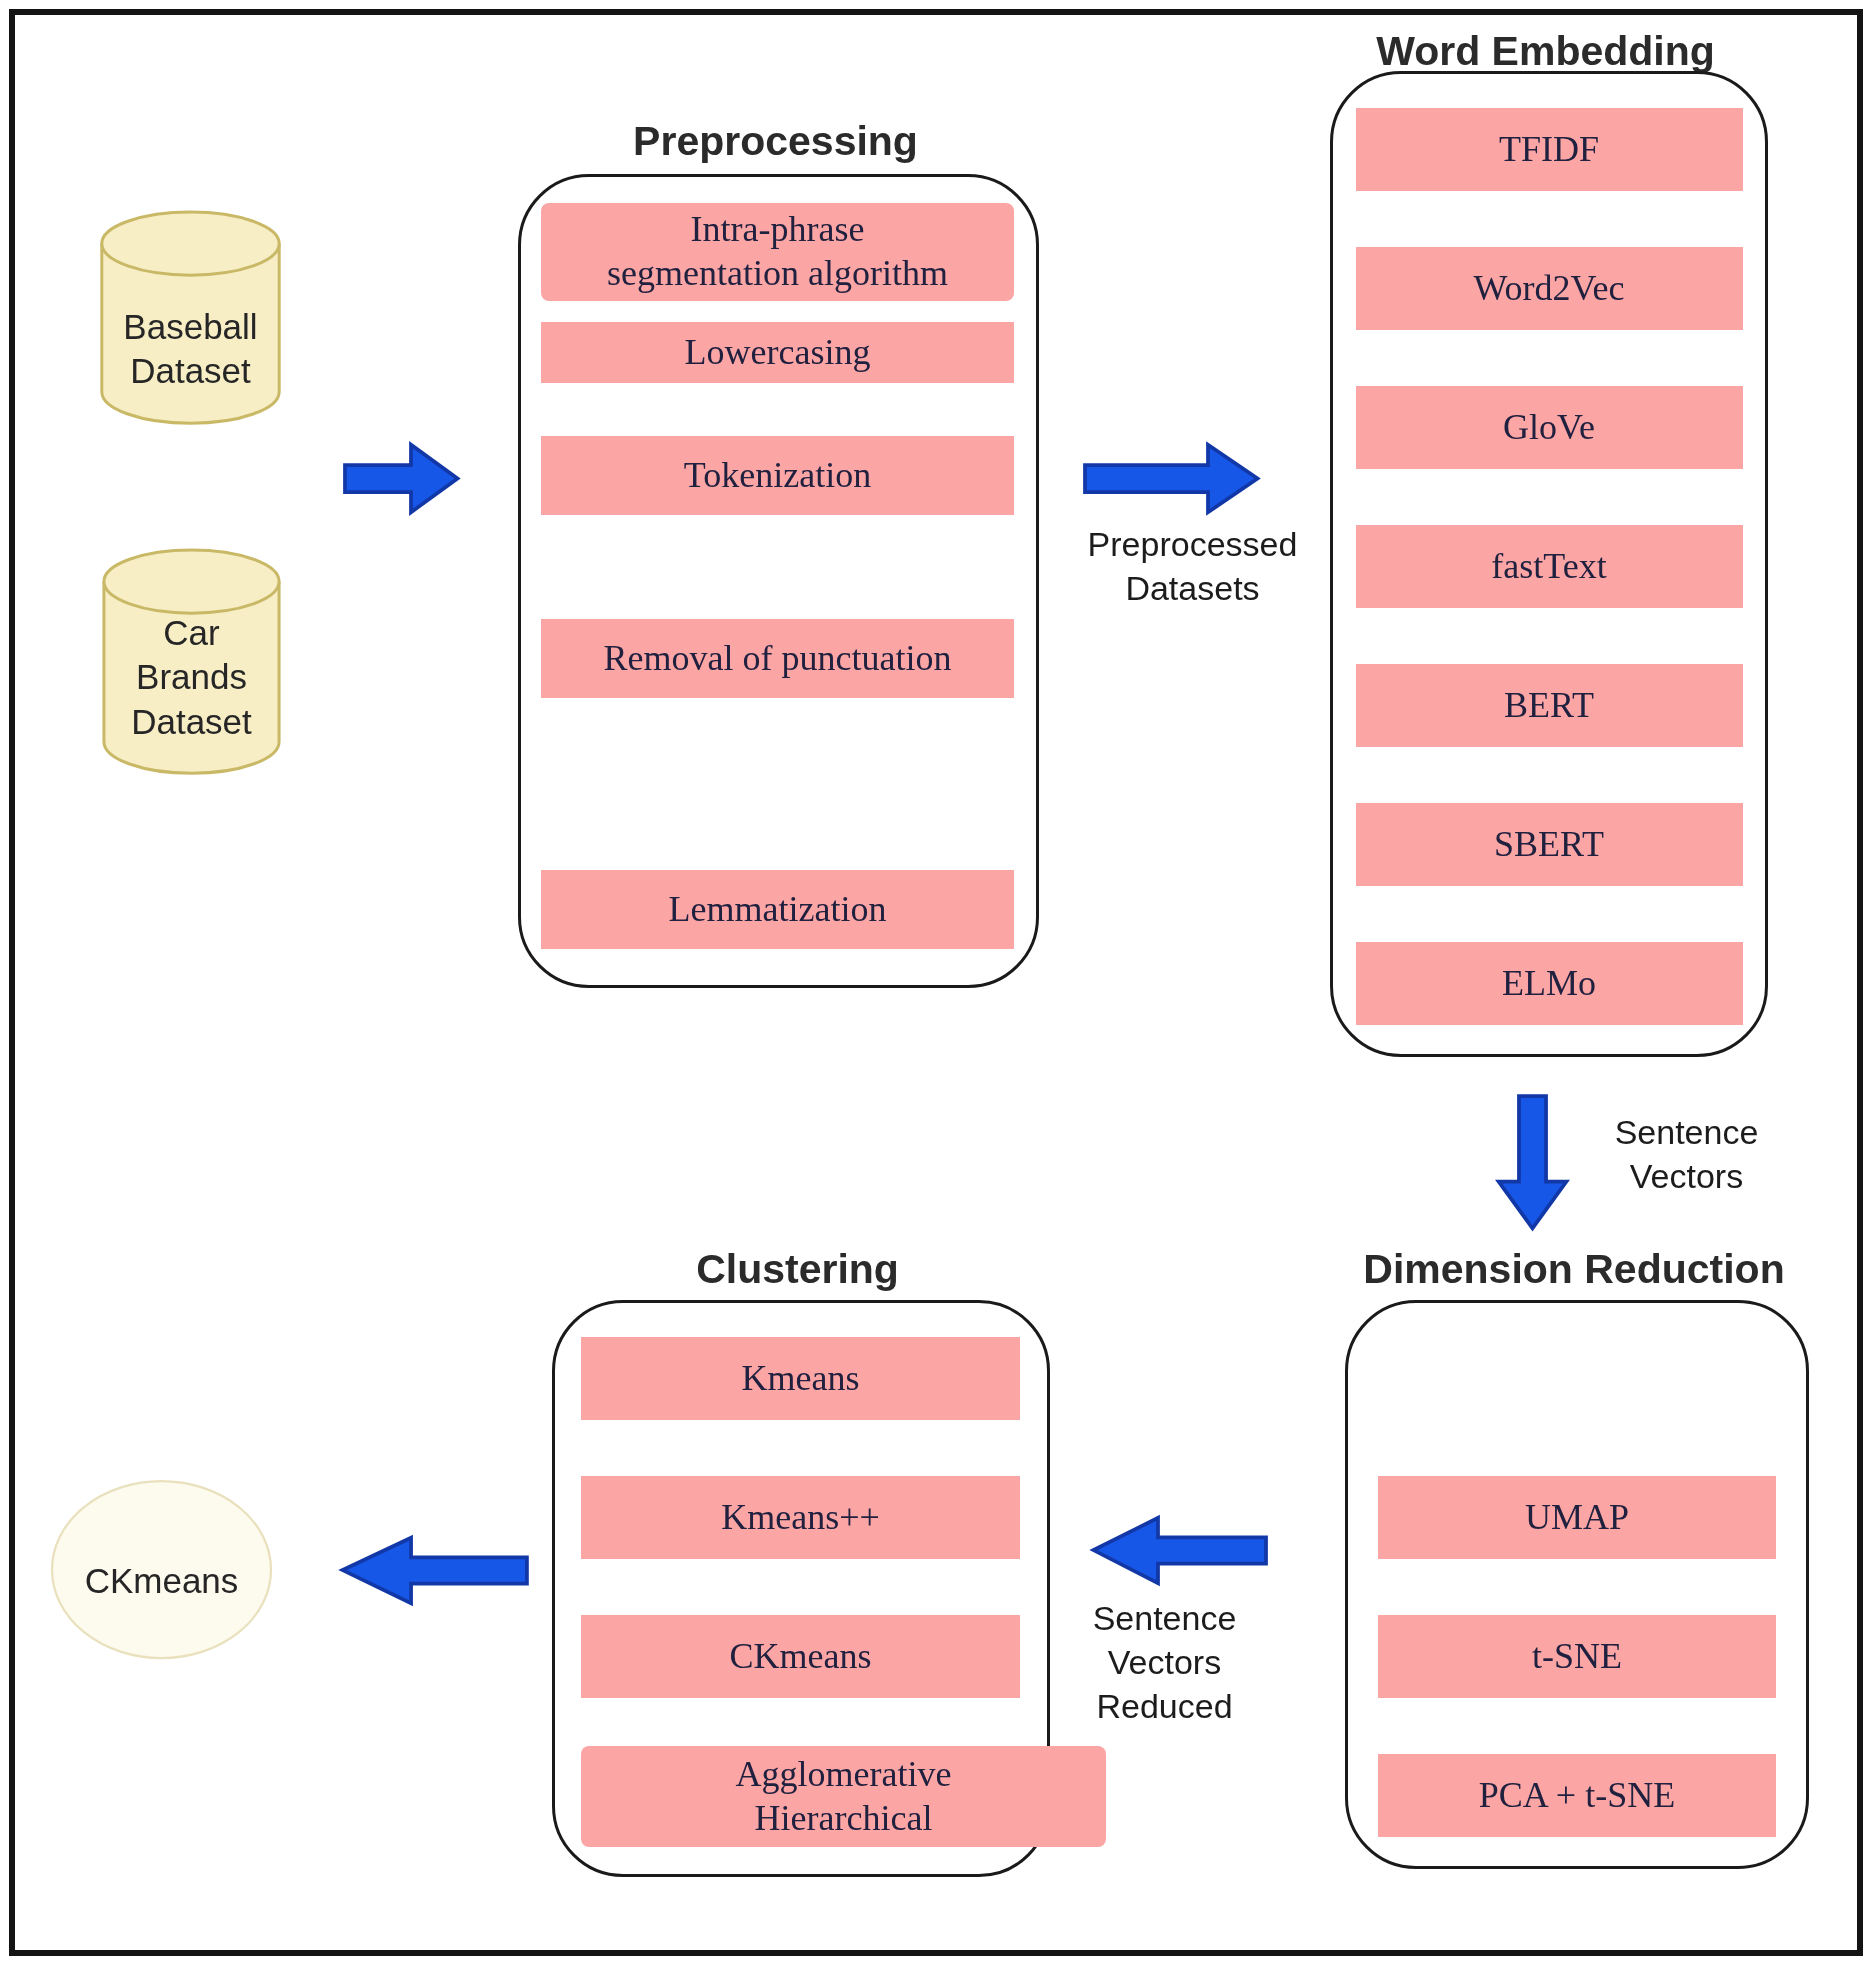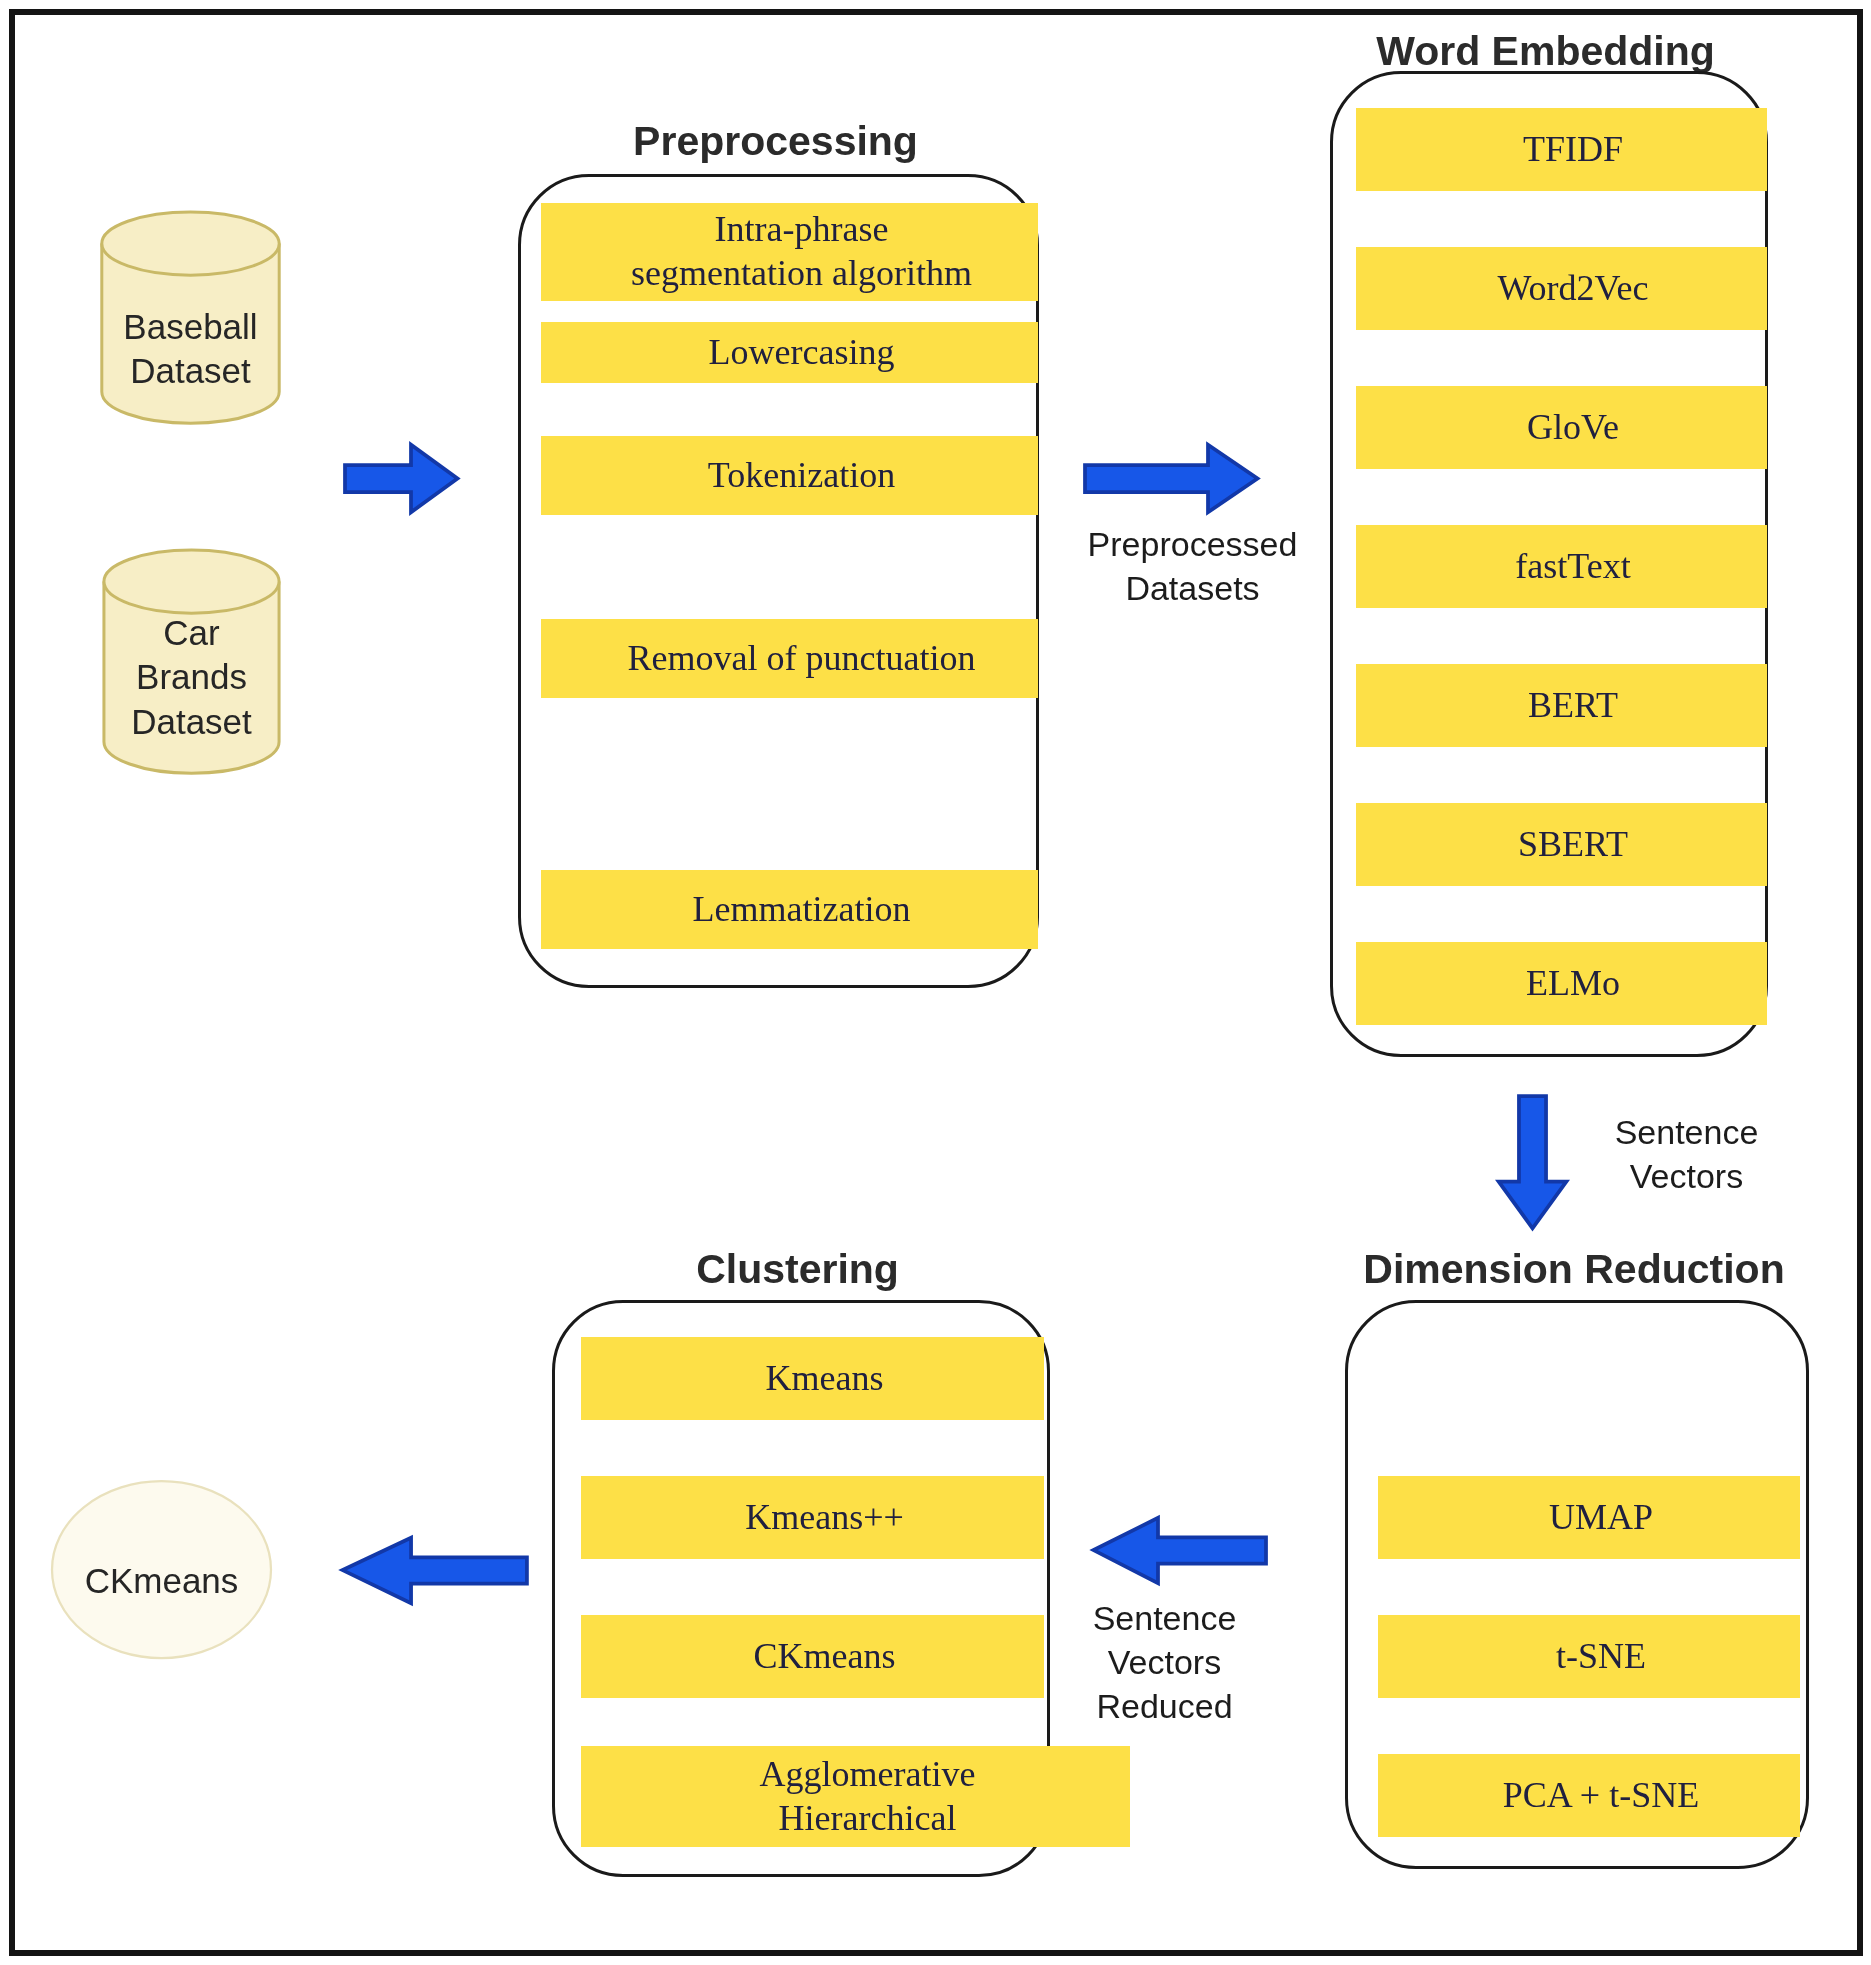--- a/index.html
+++ b/index.html
@@ -8,25 +8,25 @@
     font-family:"Liberation Sans", sans-serif;
   }
   .frame{
     position:absolute;inset:9px;border:6.8px solid #141414;background:#ffffff;
   }
   .abs{position:absolute;}
   .stage-box{
     position:absolute;border:3.8px solid #1a1a1a;border-radius:71px;background:#ffffff;
   }
   .bar{
-    position:absolute;background:#fde047;color:#20203f;
+    position:absolute;background:#fca5a5;color:#20203f;
     font-family:"Liberation Serif", serif;font-size:36px;line-height:1.22;
-    display:flex;align-items:center;justify-content:center;text-align:center;padding-left:24px;
+    display:flex;align-items:center;justify-content:center;text-align:center;
   }
-  .ml{white-space:pre-line;}
+  .ml{white-space:pre-line;border-radius:8px;}
   .stage-title{
     position:absolute;color:#2b2b2b;font-size:41px;font-weight:700;
     text-align:center;line-height:1.1;
   }
   .node-label{
     position:absolute;color:#262626;font-size:35px;line-height:1.26;
     display:flex;align-items:center;justify-content:center;text-align:center;margin-top:12px;
   }
   .flow-label{
     position:absolute;color:#1c1c1c;font-size:34px;line-height:1.3;

